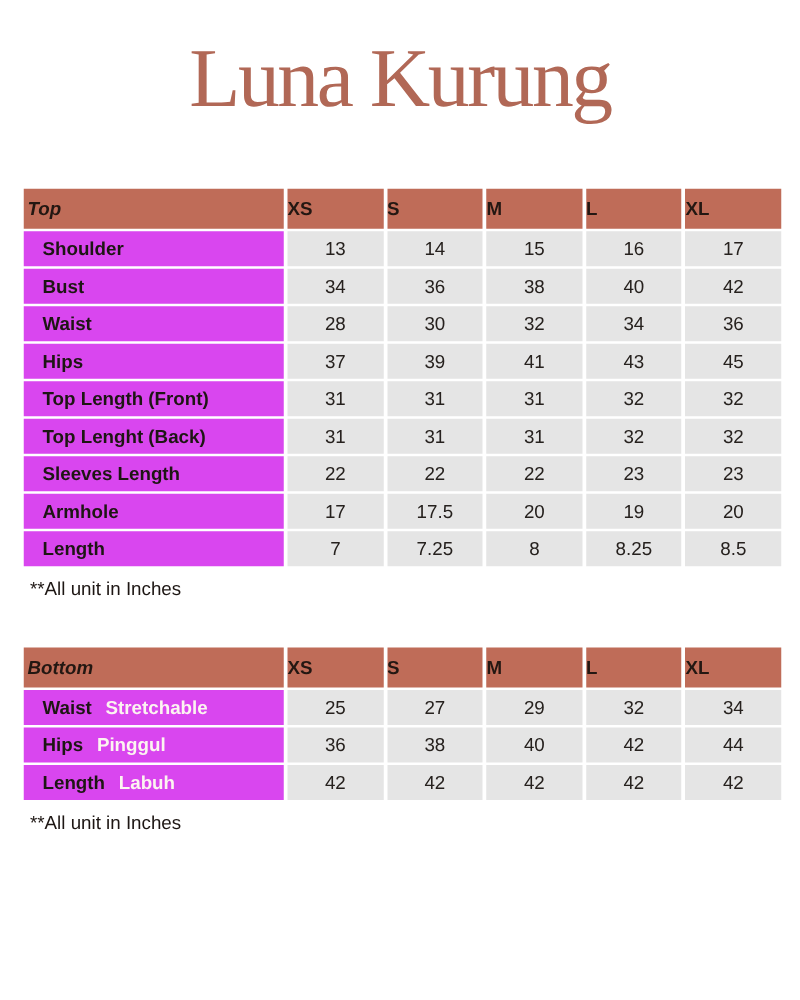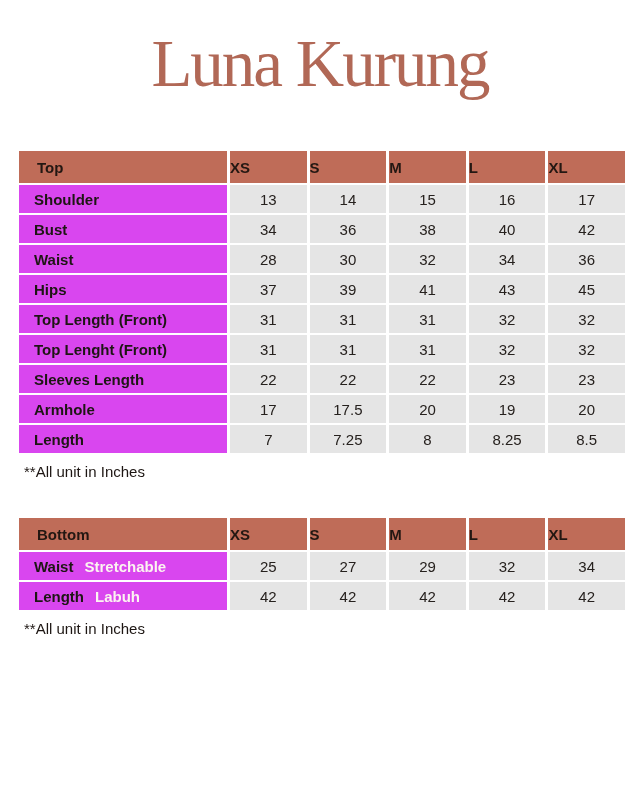--- a/index.html
+++ b/index.html
@@ -43,21 +43,22 @@
     white-space: nowrap;
   }
   .size-table thead th {
     height: 32px;
     background: #bf6c58;
     color: #231712;
     font-weight: bold;
   }
   .size-table thead th.corner {
     text-align: left;
-    padding-left: 18px;
+    padding-left: 3px;
+    font-style: italic;
   }
   .size-table thead th.size { text-align: left; }
 
   .size-table tbody td { height: 28px; }
   .size-table td.label {
     background: #d946ef;
     text-align: left;
     padding-left: 15px;
     font-weight: bold;
     color: #1d1613;
@@ -142,21 +143,21 @@
         </tr>
         <tr>
           <td class="label"><span>Top Length (Front)</span></td>
           <td class="val">31</td>
           <td class="val">31</td>
           <td class="val">31</td>
           <td class="val">32</td>
           <td class="val">32</td>
         </tr>
         <tr>
-          <td class="label"><span>Top Lenght (Front)</span></td>
+          <td class="label"><span>Top Lenght (Back)</span></td>
           <td class="val">31</td>
           <td class="val">31</td>
           <td class="val">31</td>
           <td class="val">32</td>
           <td class="val">32</td>
         </tr>
         <tr>
           <td class="label"><span>Sleeves Length</span></td>
           <td class="val">22</td>
           <td class="val">22</td>
@@ -207,20 +208,28 @@
     <tbody>
         <tr>
           <td class="label"><span>Waist</span><span class="sub">Stretchable</span></td>
           <td class="val">25</td>
           <td class="val">27</td>
           <td class="val">29</td>
           <td class="val">32</td>
           <td class="val">34</td>
         </tr>
         <tr>
+          <td class="label"><span>Hips</span><span class="sub">Pinggul</span></td>
+          <td class="val">36</td>
+          <td class="val">38</td>
+          <td class="val">40</td>
+          <td class="val">42</td>
+          <td class="val">44</td>
+        </tr>
+        <tr>
           <td class="label"><span>Length</span><span class="sub">Labuh</span></td>
           <td class="val">42</td>
           <td class="val">42</td>
           <td class="val">42</td>
           <td class="val">42</td>
           <td class="val">42</td>
         </tr>
       </tbody>
   </table>
 

